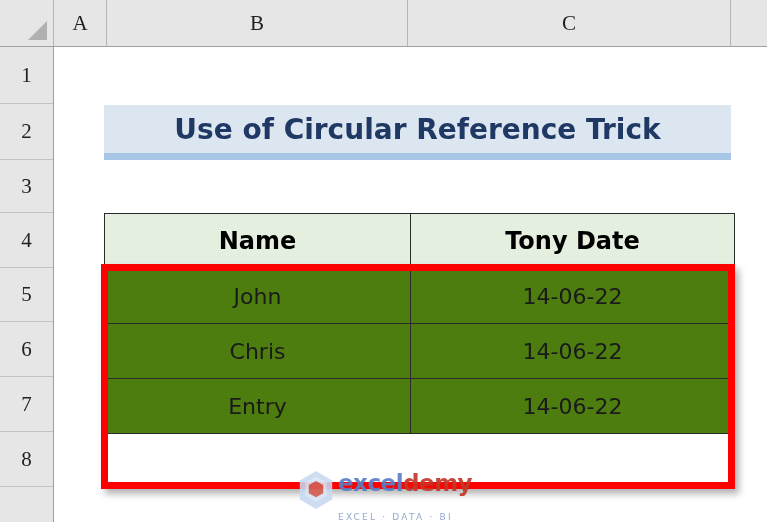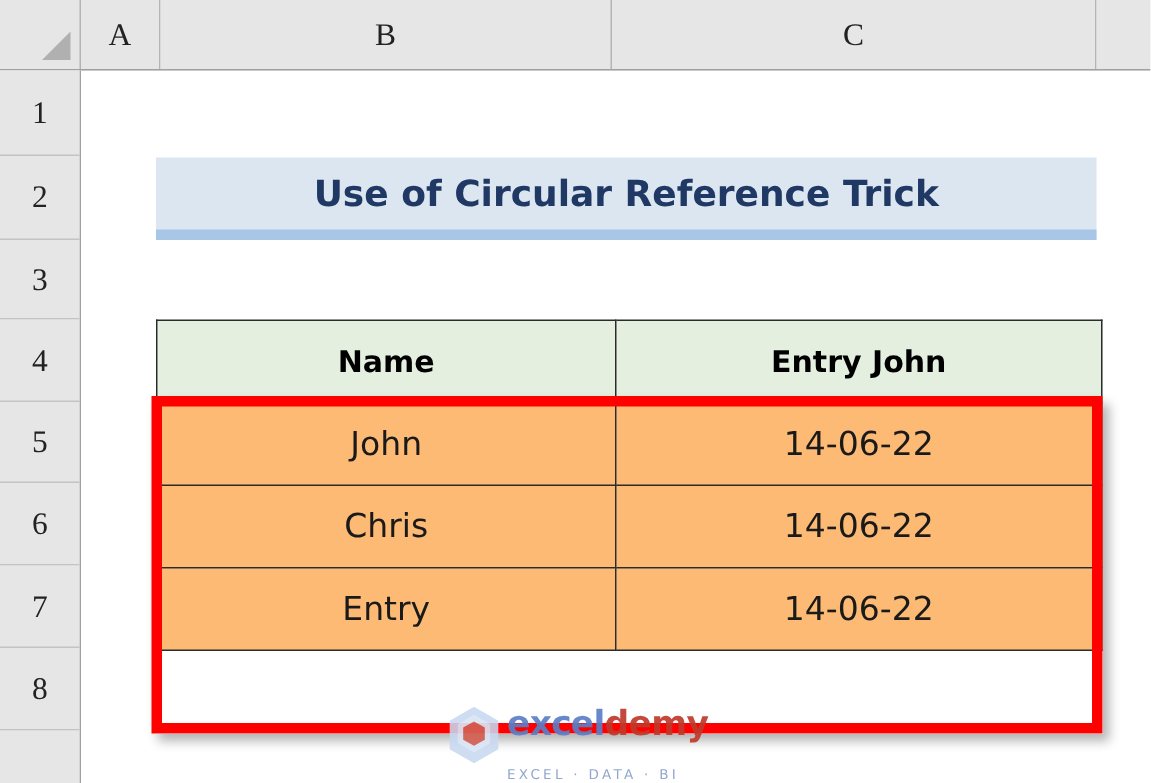--- a/index.html
+++ b/index.html
@@ -104,21 +104,21 @@
     width: 627px; height: 55px;
     background: #dce6f1;
     border-bottom: 7px solid #a8c6e5;
     box-sizing: border-box;
     display: flex;
     align-items: center;
     justify-content: center;
   }
   .title-text {
     font-family: "DejaVu Sans", sans-serif;
-    font-size: 24px;
+    font-size: 28px;
     font-weight: bold;
     color: #1f3864;
     letter-spacing: 0px;
     white-space: nowrap;
   }
 
   
   .tbl {
     position: absolute;
     left: 104px; top: 213px;
@@ -129,27 +129,27 @@
   .tbl td {
     border: 1.6px solid #2b2b2b;
     text-align: center;
     vertical-align: middle;
     padding: 0;
     font-family: "DejaVu Sans", sans-serif;
   }
   .th-cell {
     height: 54px;
     background: #e4efe0;
-    font-size: 20px;
+    font-size: 24px;
     font-weight: bold;
     color: #000000;
   }
   .data-cell {
     height: 54px;
-    background: #fdba74;
+    background: #4d7c0f;
     font-size: 22px;
     font-weight: 400;
     color: #1a1a1a;
   }
   .col-b { width: 305px; }
   .col-c { width: 323px; }
 
   
   .red-box {
     position: absolute;
@@ -228,21 +228,21 @@
   </div>
 
   <div class="title-banner">
     <span class="title-text">Use of Circular Reference Trick</span>
   </div>
 
   <table class="tbl">
     <tbody>
         <tr>
       <td class="th-cell col-b">Name</td>
-      <td class="th-cell col-c">Entry John</td>
+      <td class="th-cell col-c">Tony Date</td>
     </tr>
     <tr>
       <td class="data-cell col-b">John</td>
       <td class="data-cell col-c">14-06-22</td>
     </tr>
     <tr>
       <td class="data-cell col-b">Chris</td>
       <td class="data-cell col-c">14-06-22</td>
     </tr>
     <tr>

